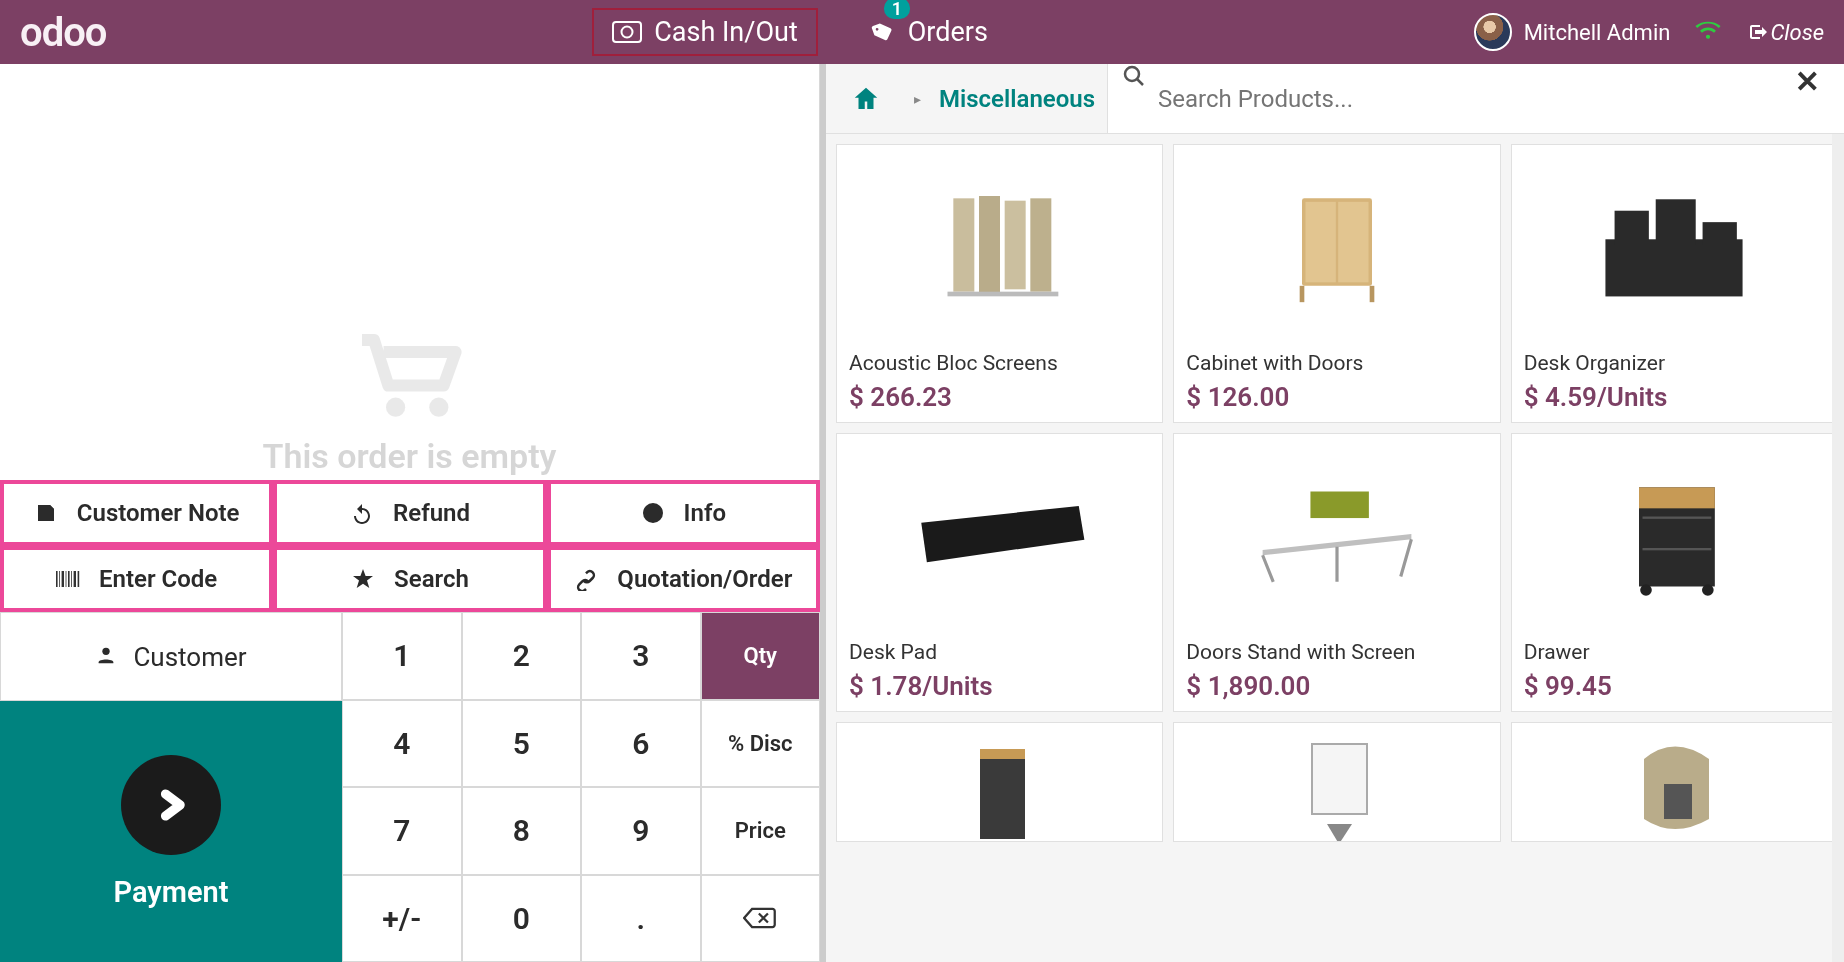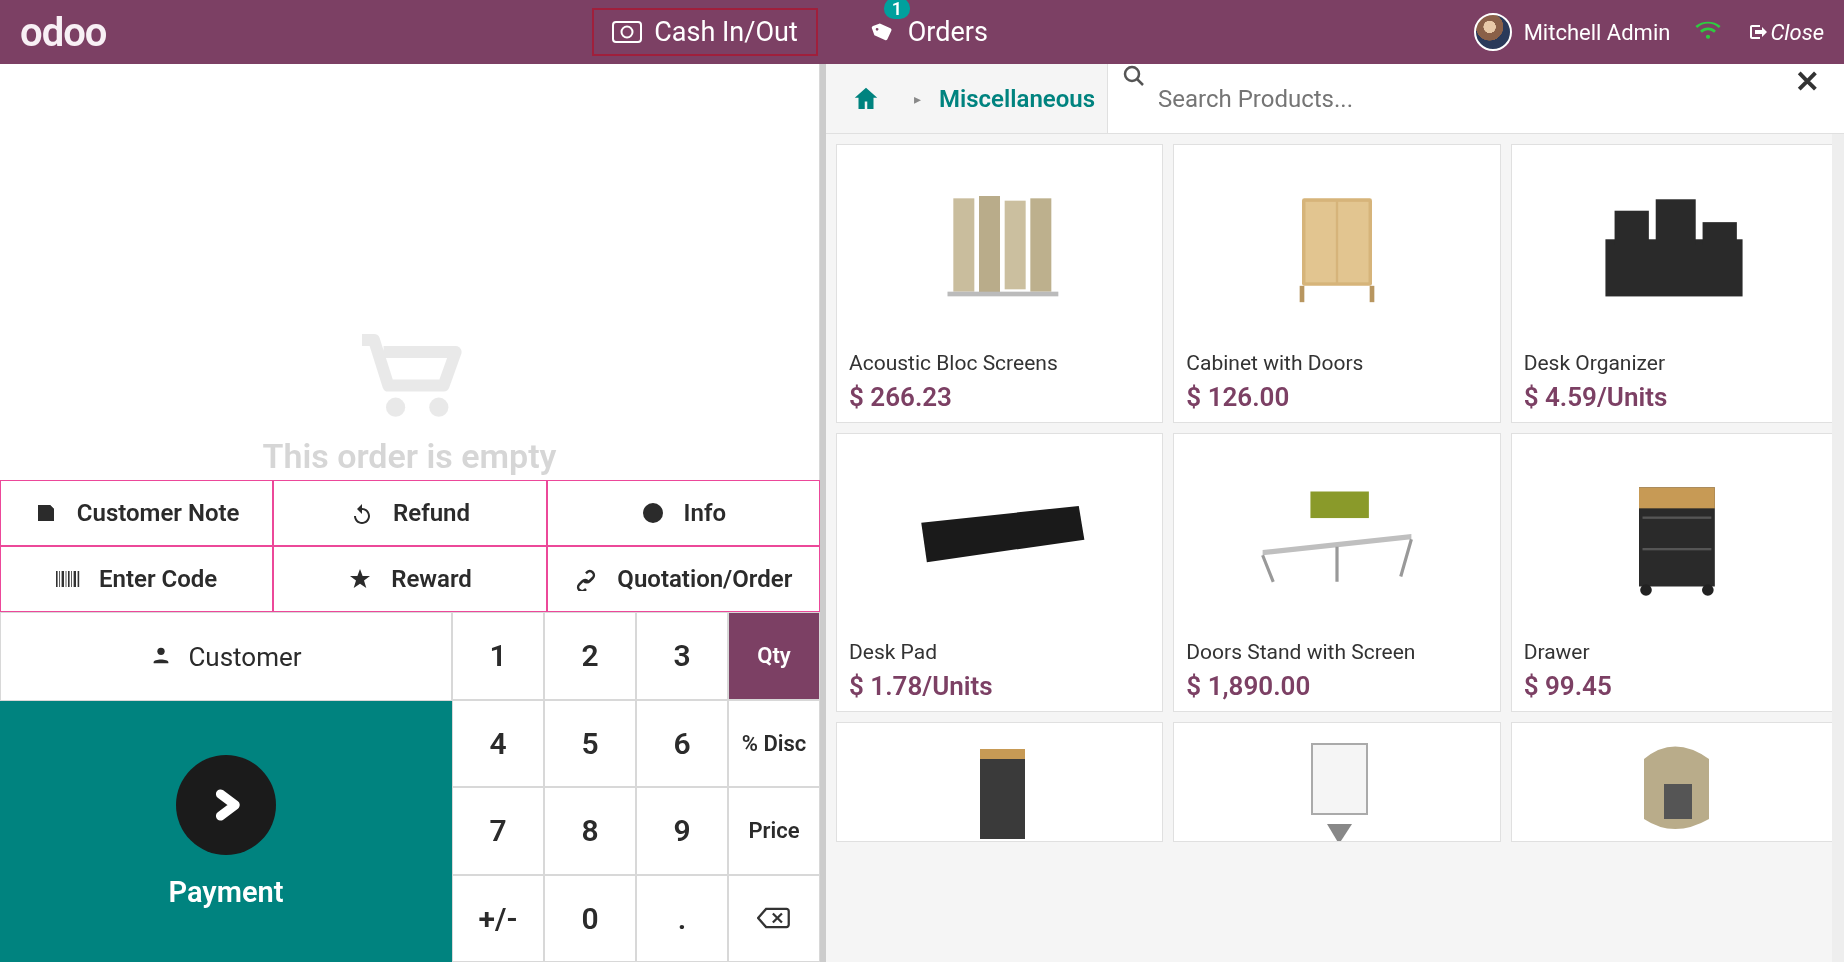--- a/index.html
+++ b/index.html
@@ -30,26 +30,26 @@
 .right-pane { flex: 1; display: flex; flex-direction: column; background: #f5f5f5; }
 
 
 .empty-area { flex: 1; display: flex; flex-direction: column; align-items: center; justify-content: flex-end; position: relative; border-right: 1px solid #d8d8d8; }
 .cart-icon { width: 120px; height: 100px; opacity: 0.18; margin-bottom: 10px; }
 .empty-text { font-size: 34px; font-weight: 600; color: #d6d6d6; margin-bottom: 4px; }
 .left-scroll-track { position: absolute; right: 0; top: 0; width: 14px; height: 100%; }
 
 
 .action-grid { display: grid; grid-template-columns: repeat(3, 1fr); }
-.action-cell { height: 66px; display: flex; align-items: center; justify-content: center; gap: 19px; font-size: 24px; font-weight: 600; color: #2b2b2b; border: 1px solid #ec4899; cursor: pointer; background: #fff; }
+.action-cell { height: 66px; display: flex; align-items: center; justify-content: center; gap: 19px; font-size: 24px; font-weight: 600; color: #2b2b2b; border: 4px solid #ec4899; cursor: pointer; background: #fff; }
 .action-cell .ico { width: 24px; height: 24px; display: inline-flex; align-items: center; justify-content: center; }
 
 
 .bottom-row { display: flex; height: 350px; }
-.customer-col { width: 452px; display: flex; flex-direction: column; }
+.customer-col { width: 342px; display: flex; flex-direction: column; }
 .customer-btn { height: 89px; display: flex; align-items: center; justify-content: center; gap: 16px; font-size: 26px; color: #2b2b2b; border: 1px solid #d8d8d8; cursor: pointer; background: #fff; }
 .payment-btn { flex: 1; background: #00837f; color: #fff; display: flex; flex-direction: column; align-items: center; justify-content: center; gap: 20px; cursor: pointer; }
 .payment-circle { width: 100px; height: 100px; background: #1b1b1b; border-radius: 50%; display: flex; align-items: center; justify-content: center; }
 .payment-btn .lbl { font-size: 29px; font-weight: 600; }
 
 .keypad { flex: 1; display: grid; grid-template-columns: repeat(4, 1fr); grid-template-rows: repeat(4, 1fr); }
 .key { display: flex; align-items: center; justify-content: center; font-size: 30px; font-weight: 600; color: #2b2b2b; border: 1px solid #d8d8d8; cursor: pointer; background: #fff; }
 .key.mode { font-size: 22px; }
 .key.qty { background: #7c4064; color: #fff; }
 
@@ -172,21 +172,21 @@
             </svg>
           </span>
         <span>Enter Code</span>
       </div>
       <div class="action-cell">
         <span class="ico">
             <svg viewBox="0 0 24 24" class="fill-curr">
               <path d="M12 2l2.6 7h7.4l-6 4.6 2.3 7.4L12 16.8 5.7 21l2.3-7.4-6-4.6h7.4z"></path>
             </svg>
           </span>
-        <span>Reward</span>
+        <span>Search</span>
       </div>
       <div class="action-cell">
         <span class="ico">
             <svg viewBox="0 0 24 24">
               <path d="M10 14a4 4 0 005.7 0l3-3a4 4 0 00-5.7-5.7l-1 1m2 8a4 4 0 00-5.7 0l-3 3a4 4 0 005.7 5.7l1-1" fill="none" stroke="currentColor" stroke-width="2.5"></path>
             </svg>
           </span>
         <span>Quotation/Order</span>
       </div>
     </div>

